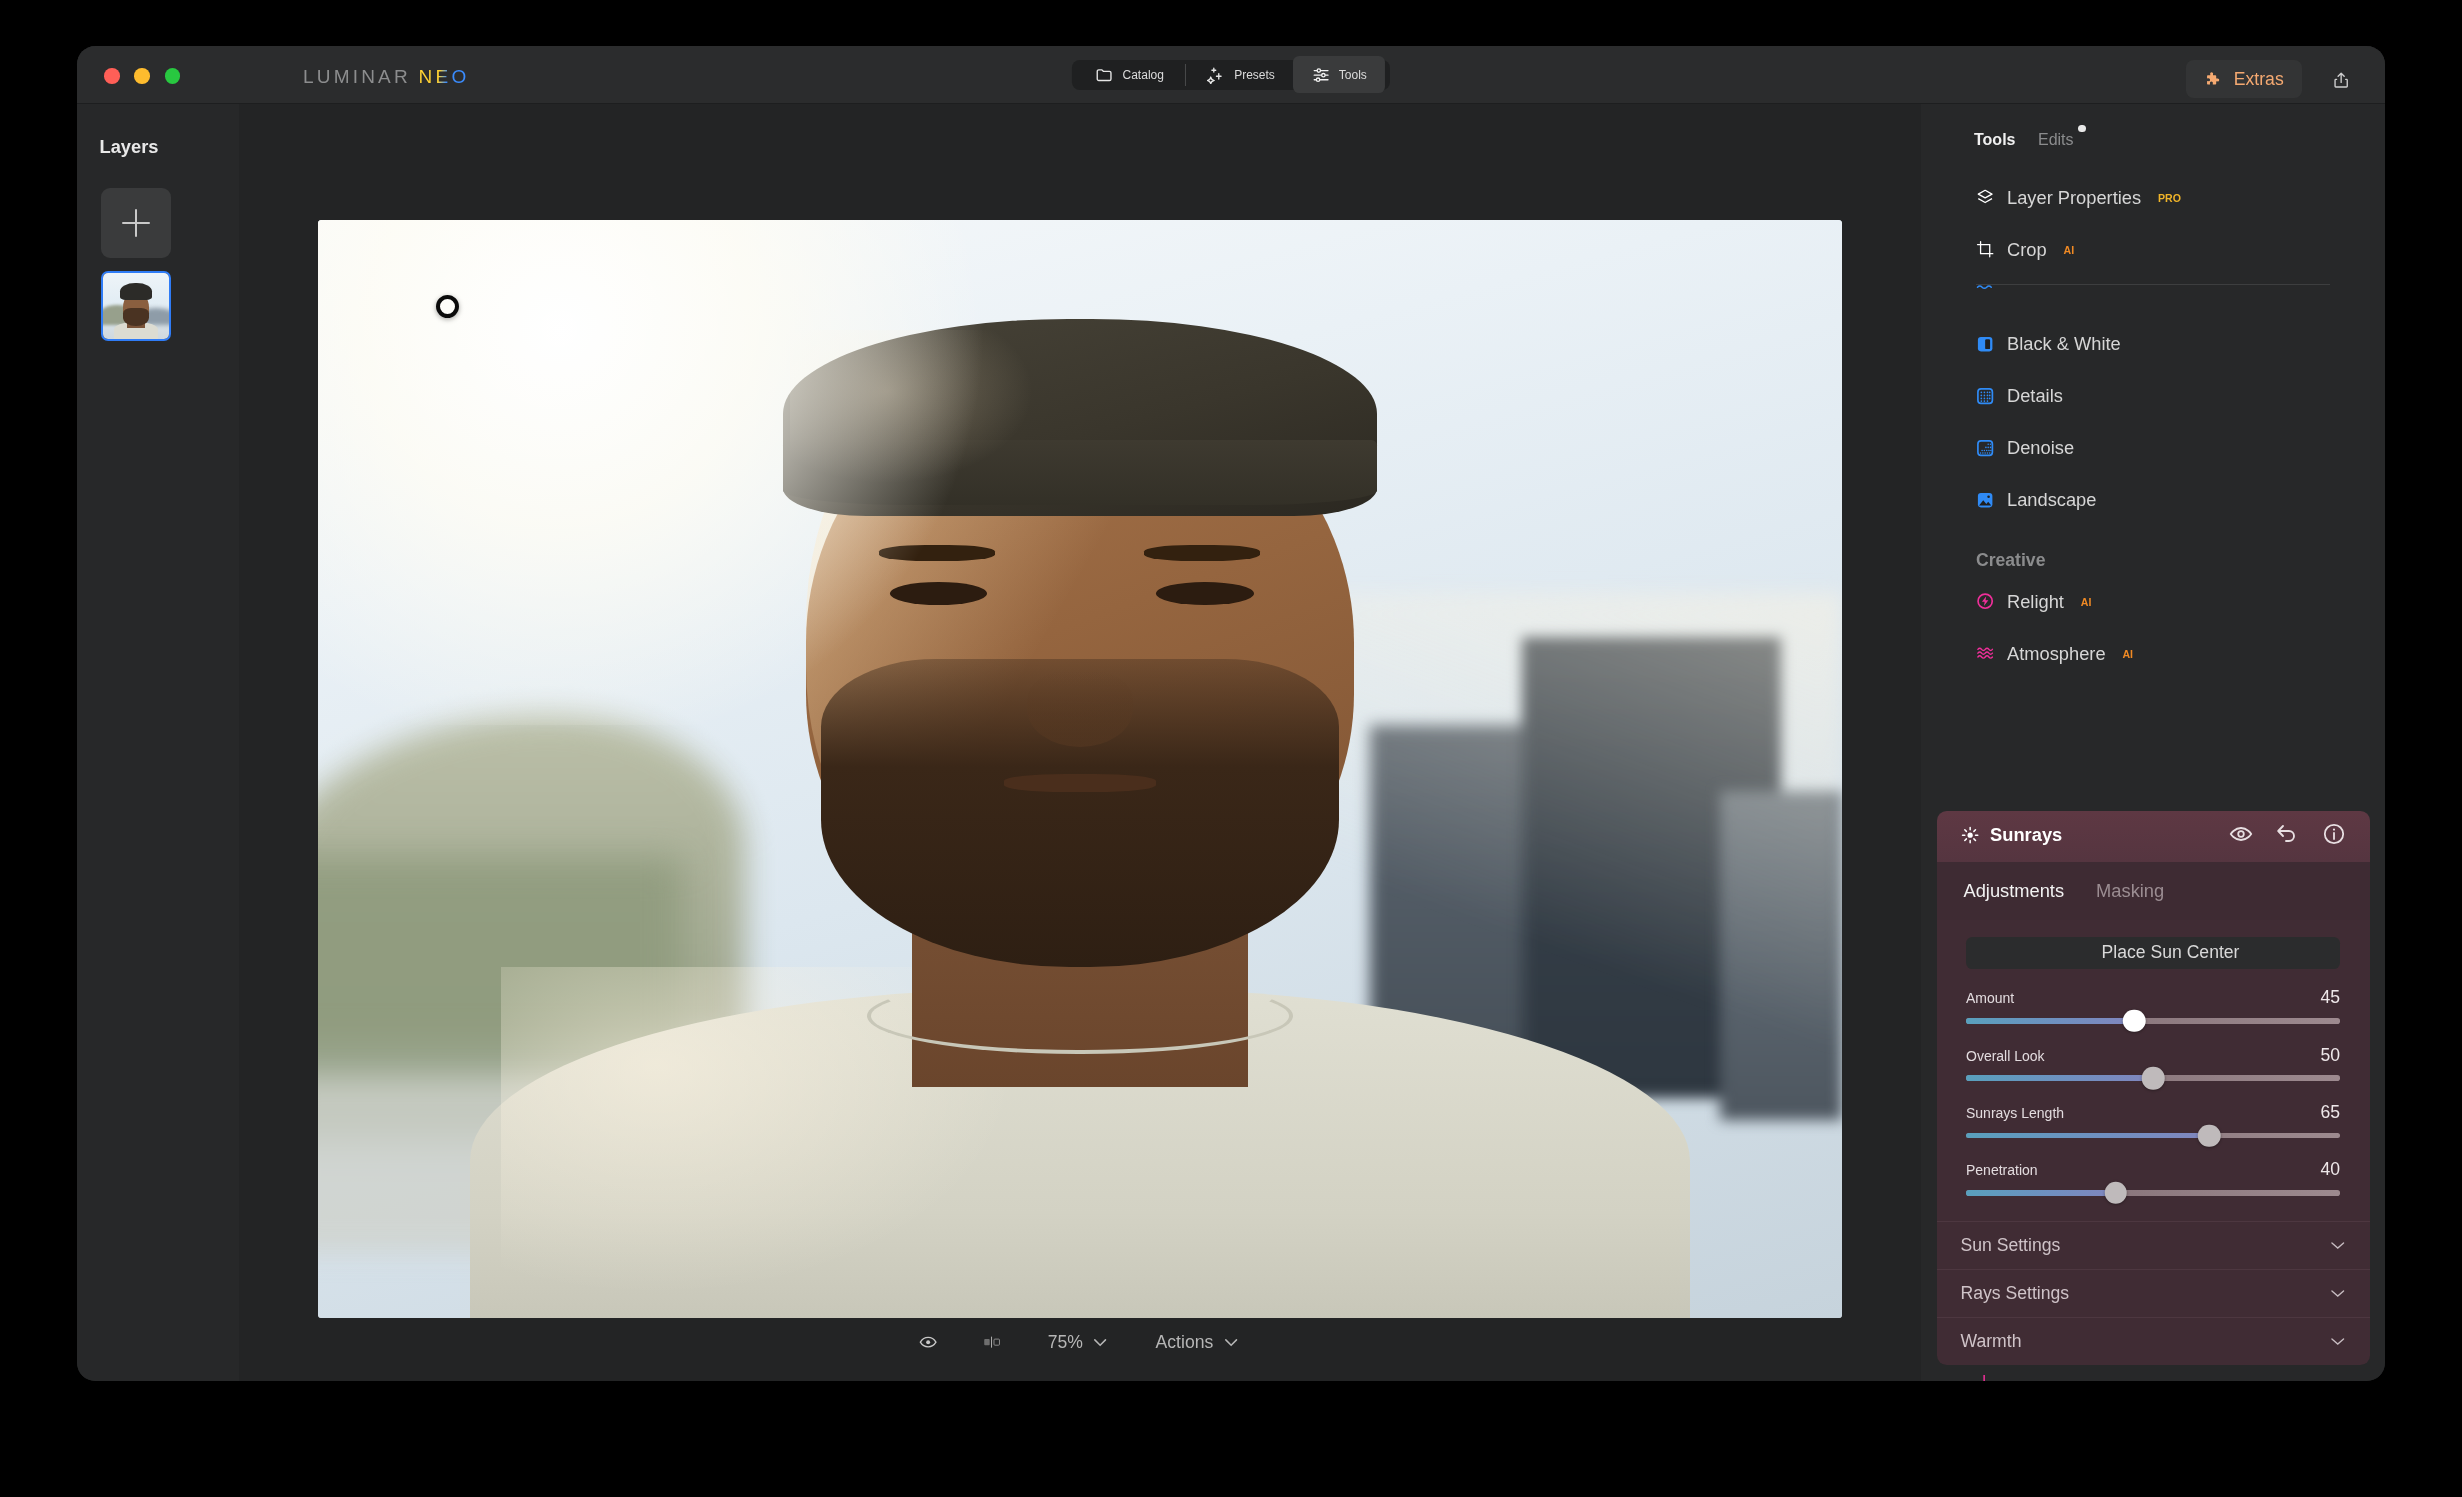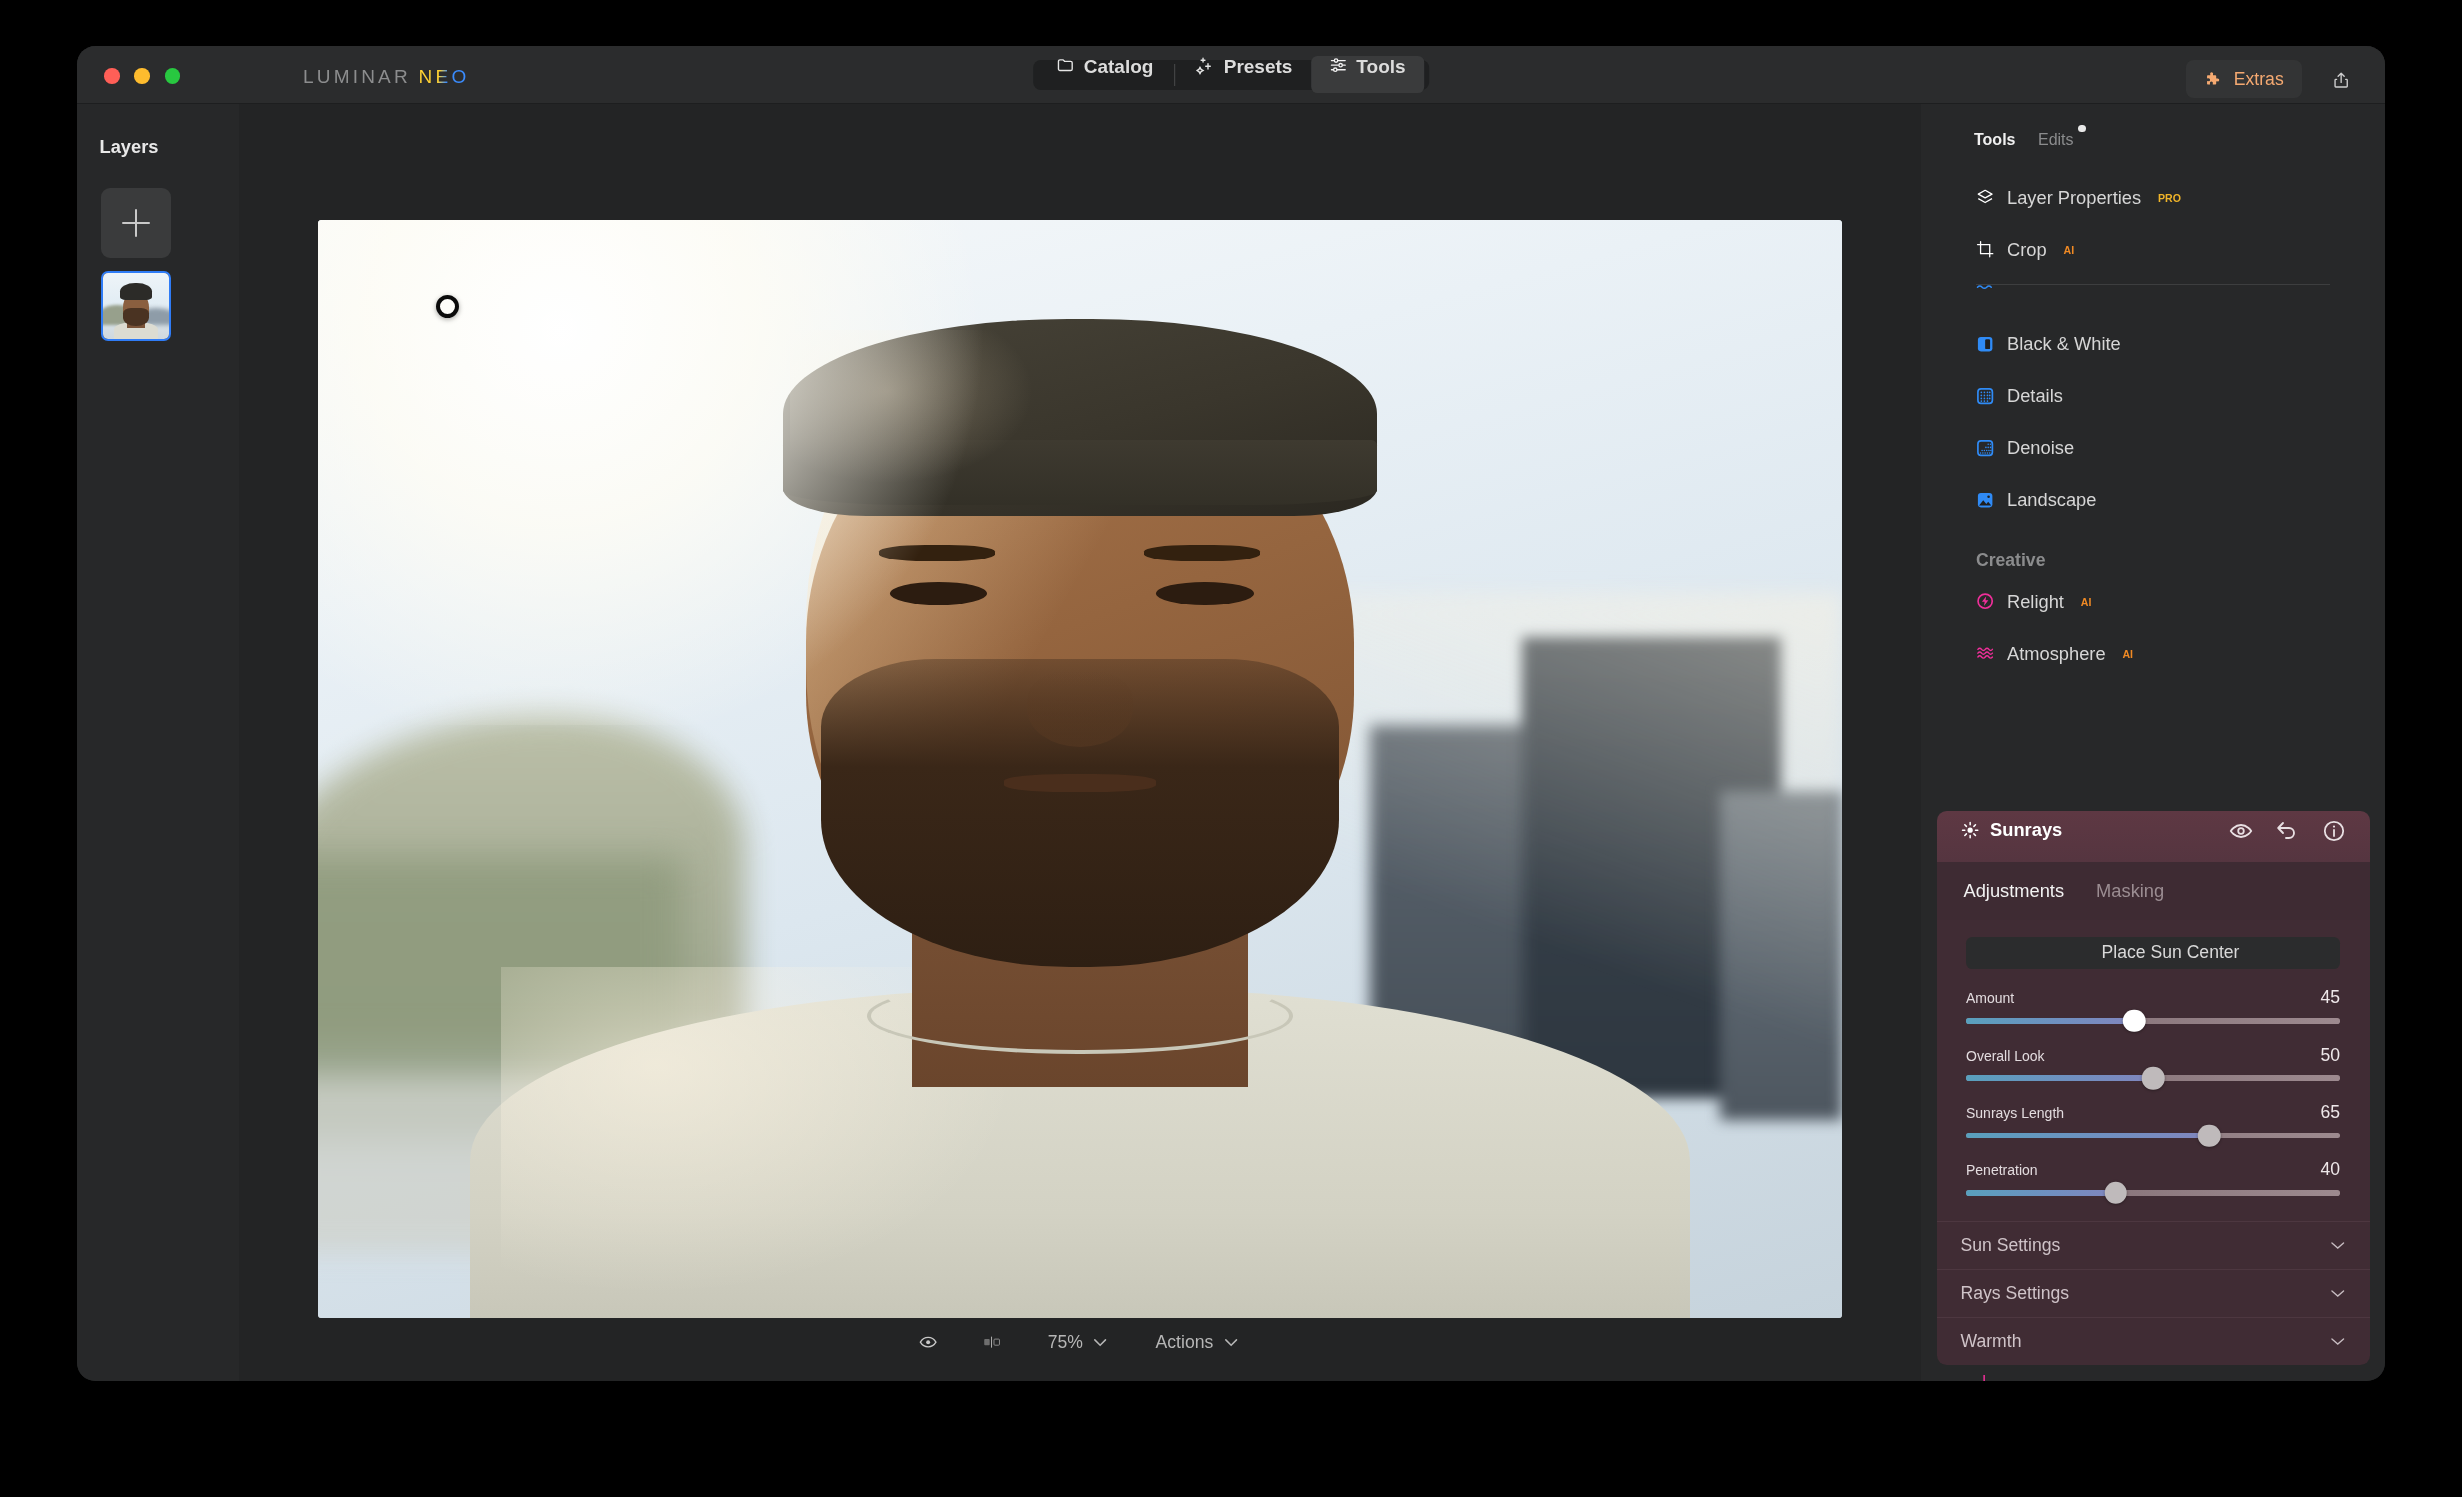--- a/index.html
+++ b/index.html
@@ -49,26 +49,25 @@
   
   .modes {
     position: absolute; left: 50%; top: 14px; transform: translateX(-50%);
     height: 29.5px;
     background: #1f2021;
     border-radius: 7.7px;
     display: flex; align-items: center;
     padding: 3.5px 4.9px; gap: 0;
   }
   .mode {
-    display: flex; align-items: flex-start; gap: 9.1px;
+    display: flex; align-items: center; gap: 9.1px;
     height: 37px; padding: 0 18.3px;
     border-radius: 6.3px;
-    color: #dcdcdc; font-size: 19px; white-space: nowrap;
+    color: #dcdcdc; font-size: 12px; white-space: nowrap;
     cursor: pointer;
-    font-weight: bold;
   }
   .mode.active { background: #3a3b3c; }
   .mode-sep { width: 0.7px; height: 22.5px; background: #4a4b4c; margin: 0 2.8px; }
 
   
   .extras-btn {
     position: absolute; right: 83px; top: 14px;
     height: 38px; padding: 0 18.3px;
     background: #333435; border-radius: 7.7px;
     display: flex; align-items: center; gap: 11.3px;
@@ -258,21 +257,21 @@
   .ic { width: 18.3px; height: 18.3px; flex: 0 0 18.3px; display: block; }
 
   
   .sunrays {
     position: absolute; left: 15.5px; right: 15.5px; top: 707px;
     border-radius: 9.8px; overflow: hidden;
   }
   .sr-head {
     height: 51px;
     background: linear-gradient(180deg,#5e3843 0%, #553540 100%);
-    display: flex; align-items: flex-start; padding: 8px 24px;
+    display: flex; align-items: flex-end; padding: 16px 24px;
   }
   .sr-title { display: flex; align-items: center; gap: 11.3px;
     color: #fff; font-size: 18.3px; font-weight: 700; }
   .sr-actions { margin-left: auto; display: flex; align-items: center; gap: 22.5px; }
   .sr-act { width: 24px; height: 24px; cursor: pointer; }
 
   .sr-tabs {
     height: 58px; background: #3e2b33;
     display: flex; align-items: center; gap: 32px; padding: 0 27px;
   }

